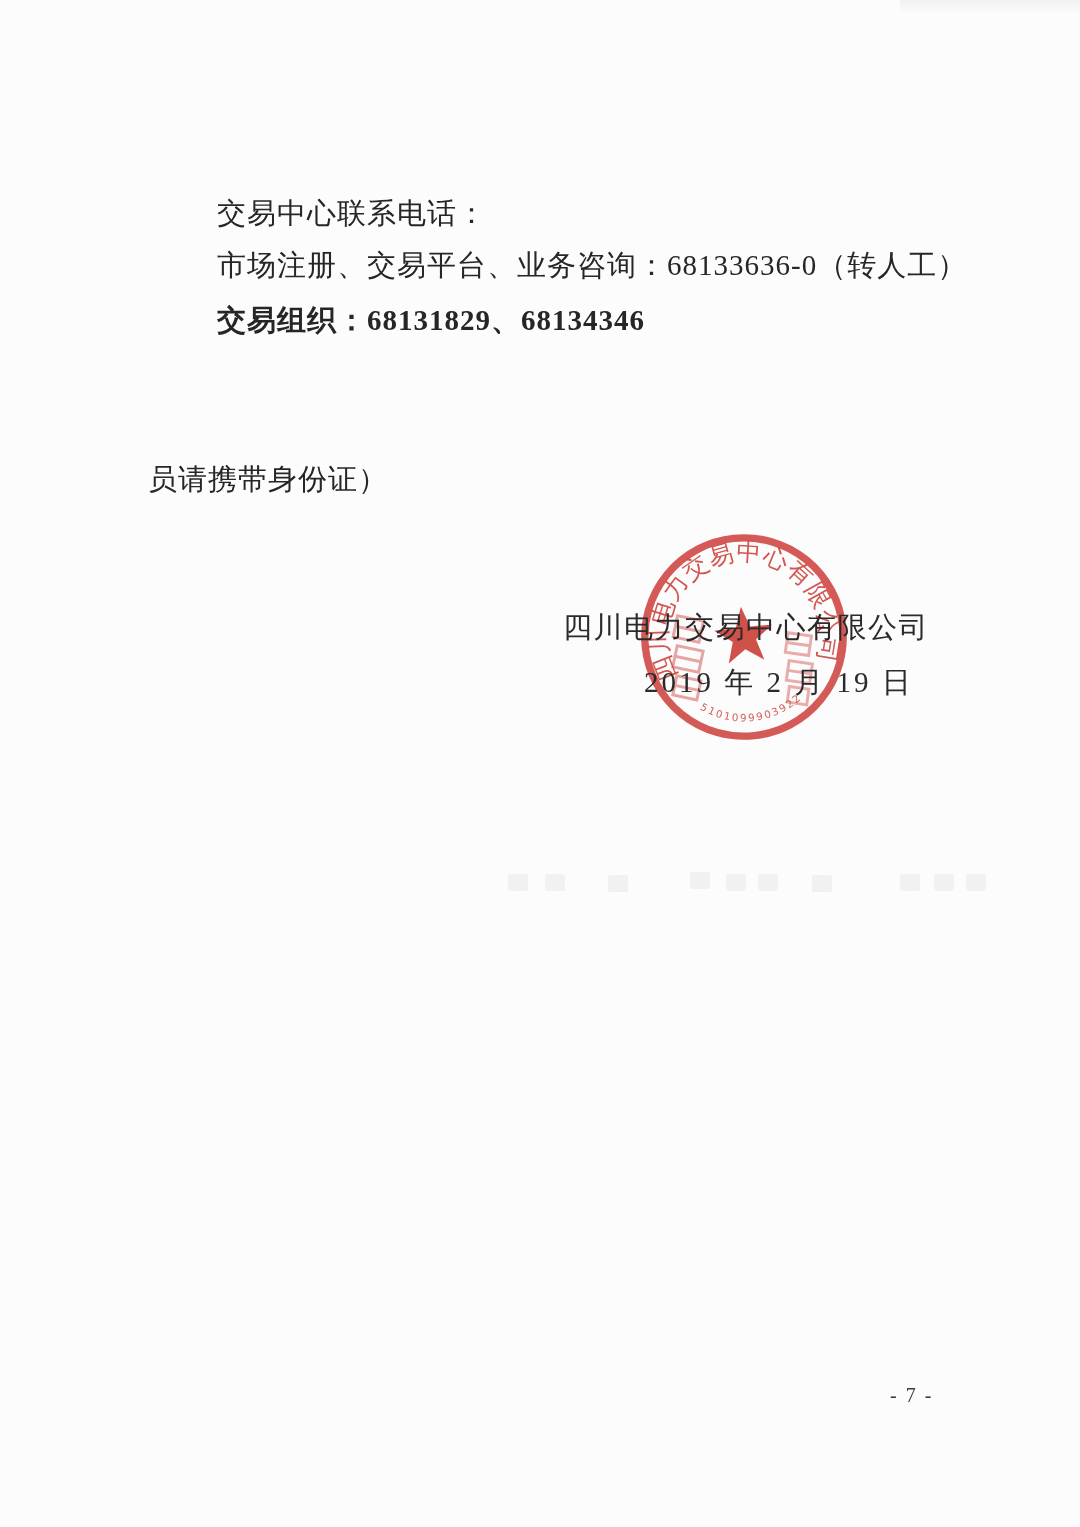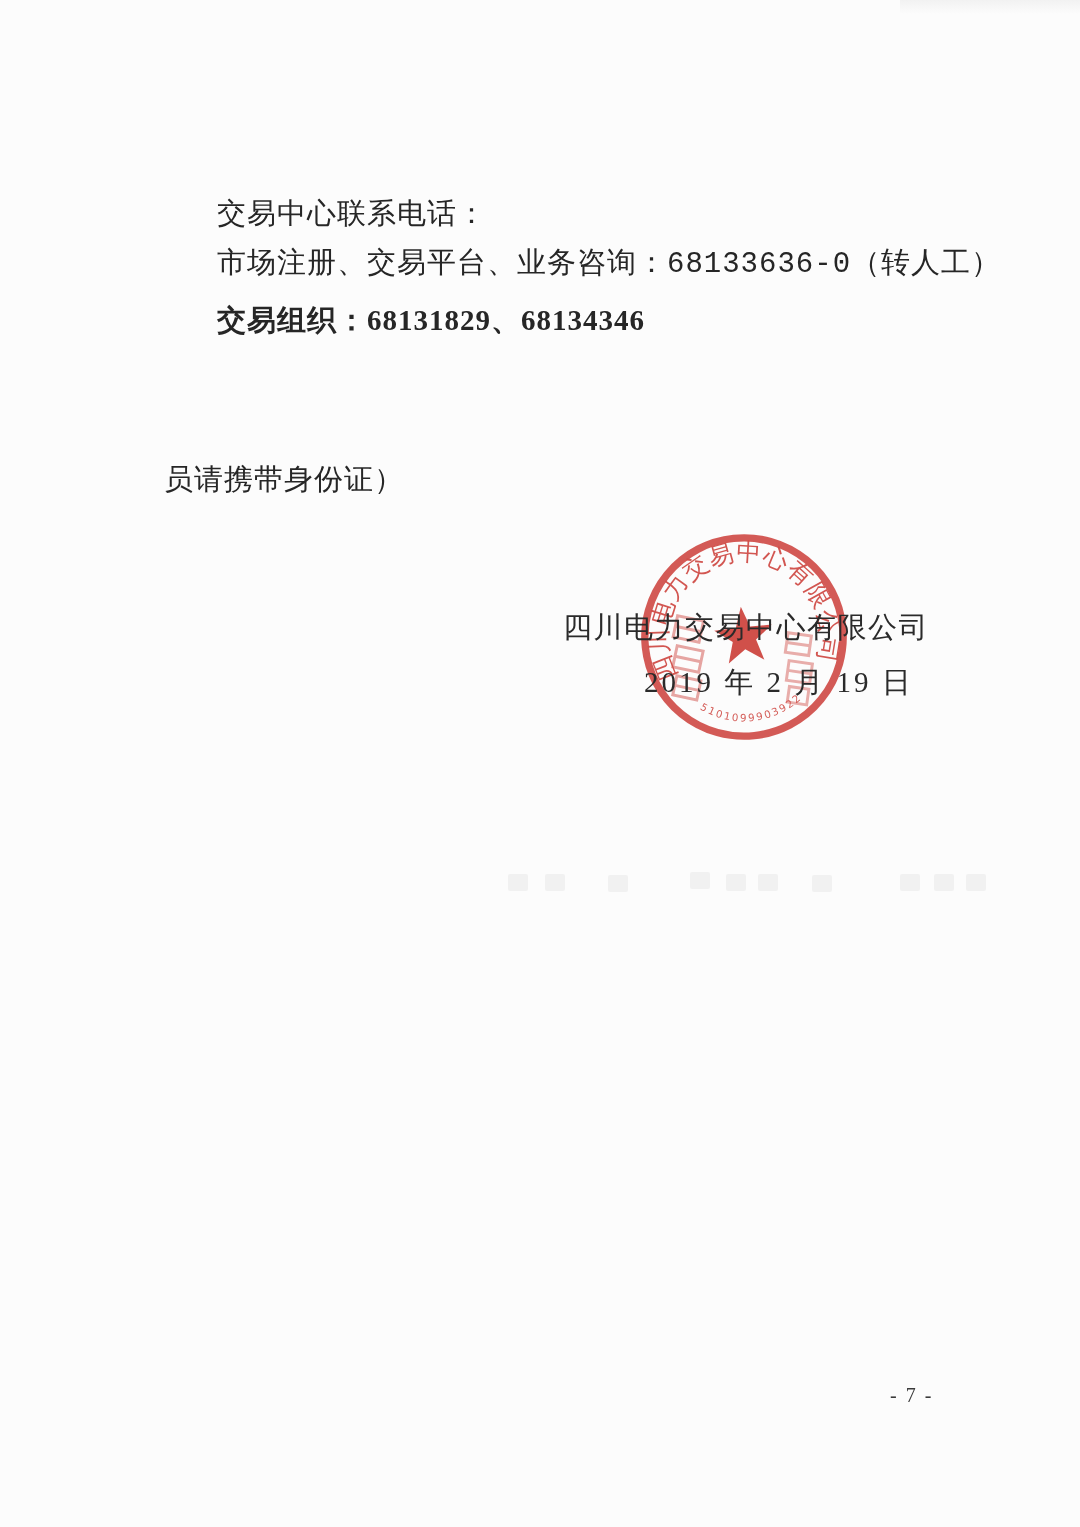--- a/index.html
+++ b/index.html
@@ -60,24 +60,24 @@
   }
 </style>
 </head>
 <body>
 
 <div class="page">
 
   <div class="scan-smudge"></div>
 
   <div class="line" style="left:217px; top:194px;">交易中心联系电话：</div>
-  <div class="line" style="left:217px; top:246px;font-family:Liberation Mono, monospace;">市场注册、交易平台、业务咨询：68133636-0（转人工）</div>
+  <div class="line" style="left:217px; top:246px;">市场注册、交易平台、业务咨询：68133636-0（转人工）</div>
   <div class="line" style="left:217px; top:301px;font-weight:bold;">交易组织：68131829、68134346</div>
 
-  <div class="line" style="left:164px; top:460px;">员请携带身份证）</div>
+  <div class="line" style="left:148px; top:460px;">员请携带身份证）</div>
 
   <div class="seal">
     <svg width="216" height="216" viewBox="0 0 220 220">
       <g transform="rotate(-6 110 110)" fill="none" stroke="#ce3a34">
 
         <circle cx="110" cy="110" r="101" stroke-width="7.5" opacity="0.92"></circle>
 
         <polygon points="110,79 117.3,99.9 139.5,100.4 121.9,113.9 128.2,135.1 110,122.5 91.8,135.1 98.1,113.9 80.5,100.4 102.7,99.9" fill="#cb332c" stroke="none" opacity="0.95"></polygon>
 
         <path id="sealArcTop" d="M 36.7 136.7 A 78 78 0 1 1 183.3 136.7" stroke="none"></path>

